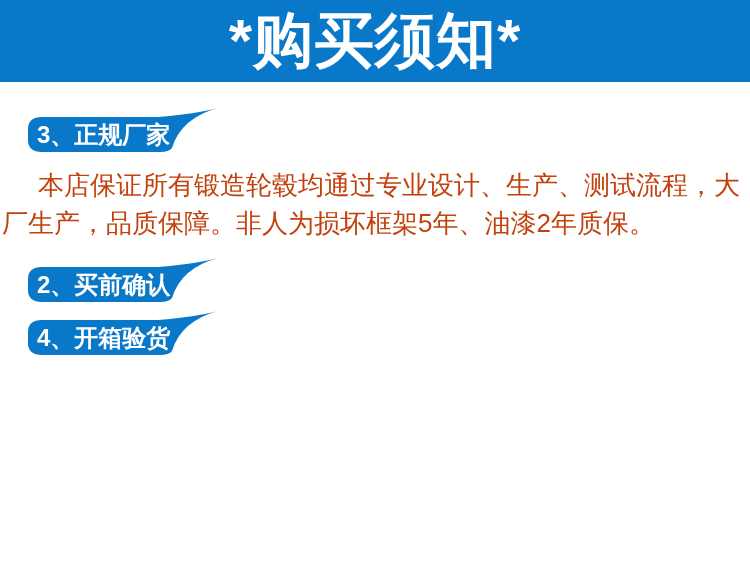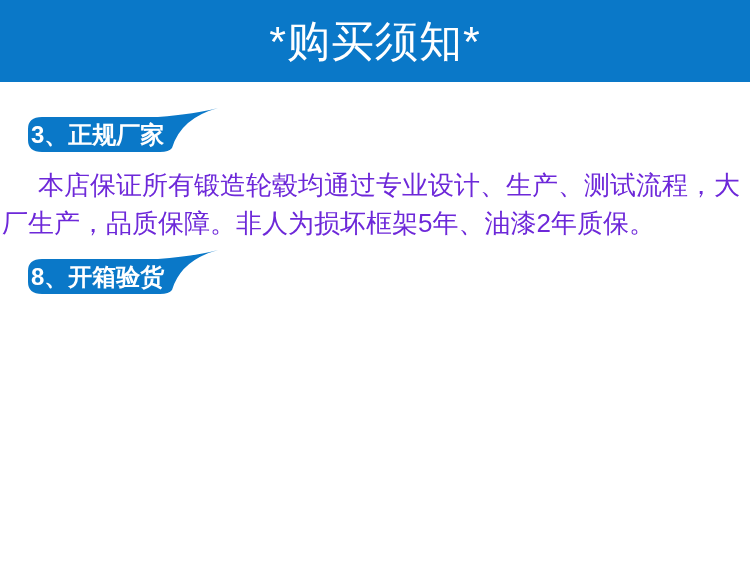--- a/index.html
+++ b/index.html
@@ -17,60 +17,60 @@
   }
   
   .banner {
     height: 82px;
     background: #0a78c8;
   }
   .banner h1 {
     margin: 0;
     text-align: center;
     line-height: 82px;
-    font-size: 43px;
-    font-weight: 400;
+    font-size: 60px;
+    font-weight: 700;
     color: #ffffff;
     letter-spacing: 1px;
   }
   
   .ribbon {
     position: relative;
     width: 196px;
     height: 45px;
     margin-left: 24px;
   }
   .ribbon svg {
     position: absolute;
     left: 0;
     top: 0;
     width: 196px;
     height: 45px;
     display: block;
   }
   .ribbon-label {
     position: absolute;
-    left: 7px;
+    left: 13px;
     top: 9px;
     height: 35px;
     line-height: 35px;
     font-size: 24px;
     font-weight: 700;
     color: #ffffff;
     white-space: nowrap;
   }
   .sec-3 .ribbon { margin-top: 26px; }
   .sec-2 .ribbon { margin-top: 16px; }
   .sec-1 .ribbon { margin-top: 8px; }
   
   .body-text {
     margin: 13px 2px 0 2px;
     font-size: 26px;
     line-height: 38px;
-    color: #6d28d9;
+    color: #c2410c;
     text-indent: 36px;
     white-space: pre-line;
     letter-spacing: 0;
   }
 </style>
 </head>
 <body>
 
 <div class="page">
 
@@ -83,24 +83,30 @@
       <svg viewBox="0 0 196 45" aria-hidden="true">
         <path d="M 18 9 L 134 9 Q 172 6 194 0 Q 157 10 148 40 Q 145 44 136 44 L 18 44 Q 4 44 4 32 L 4 21 Q 4 9 18 9 Z" fill="#0a78c8"></path>
       </svg>
       <span class="ribbon-label">3、正规厂家</span>
     </div>
     <p class="body-text">本店保证所有锻造轮毂均通过专业设计、生产、测试流程，大
 厂生产，品质保障。非人为损坏框架5年、油漆2年质保。</p>
   </section>
 
   <section class="sec-2">
+    <div class="ribbon">
+      <svg viewBox="0 0 196 45" aria-hidden="true">
+        <path d="M 18 9 L 134 9 Q 172 6 194 0 Q 157 10 148 40 Q 145 44 136 44 L 18 44 Q 4 44 4 32 L 4 21 Q 4 9 18 9 Z" fill="#0a78c8"></path>
+      </svg>
+      <span class="ribbon-label">2、买前确认</span>
+    </div>
   </section>
 
   <section class="sec-1">
     <div class="ribbon">
       <svg viewBox="0 0 196 45" aria-hidden="true">
         <path d="M 18 9 L 134 9 Q 172 6 194 0 Q 157 10 148 40 Q 145 44 136 44 L 18 44 Q 4 44 4 32 L 4 21 Q 4 9 18 9 Z" fill="#0a78c8"></path>
       </svg>
-      <span class="ribbon-label">8、开箱验货</span>
+      <span class="ribbon-label">4、开箱验货</span>
     </div>
   </section>
 
 </div>
 
 </body></html>

